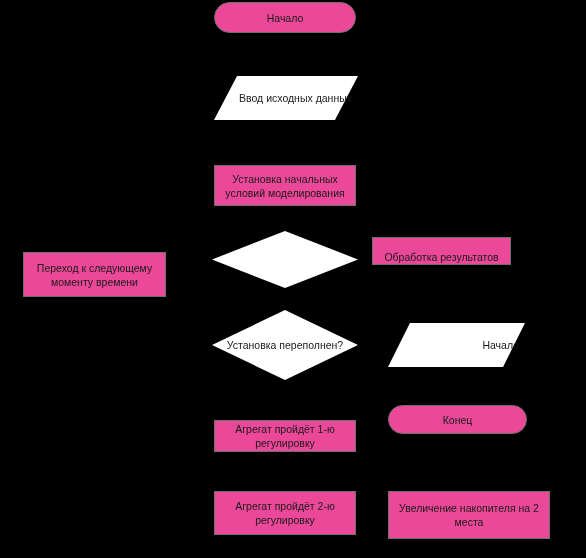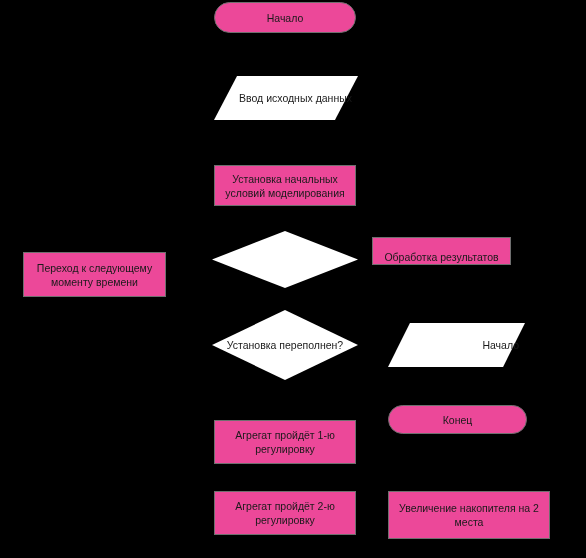--- a/index.html
+++ b/index.html
@@ -111,21 +111,21 @@
 
   <div class="node io" style="left:388px; top:323px; width:137px; height:44px;">
     <span class="shape"></span>
     <span class="label">Начало</span>
   </div>
 
   <div class="node terminator" style="left:388px; top:405px; width:139px; height:29px;">
     <span class="label">Конец</span>
   </div>
 
-  <div class="node process" style="left:214px; top:420px; width:142px; height:44px;">
+  <div class="node process" style="left:214px; top:420px; width:142px; height:32px;">
     <span class="label">Агрегат пройдёт 1-ю регулировку</span>
   </div>
 
   <div class="node process" style="left:214px; top:491px; width:142px; height:44px;align-items:center;">
     <span class="label">Агрегат пройдёт 2-ю регулировку</span>
   </div>
 
   <div class="node process" style="left:388px; top:491px; width:162px; height:48px;">
     <span class="label">Увеличение накопителя на 2 места</span>
   </div>

